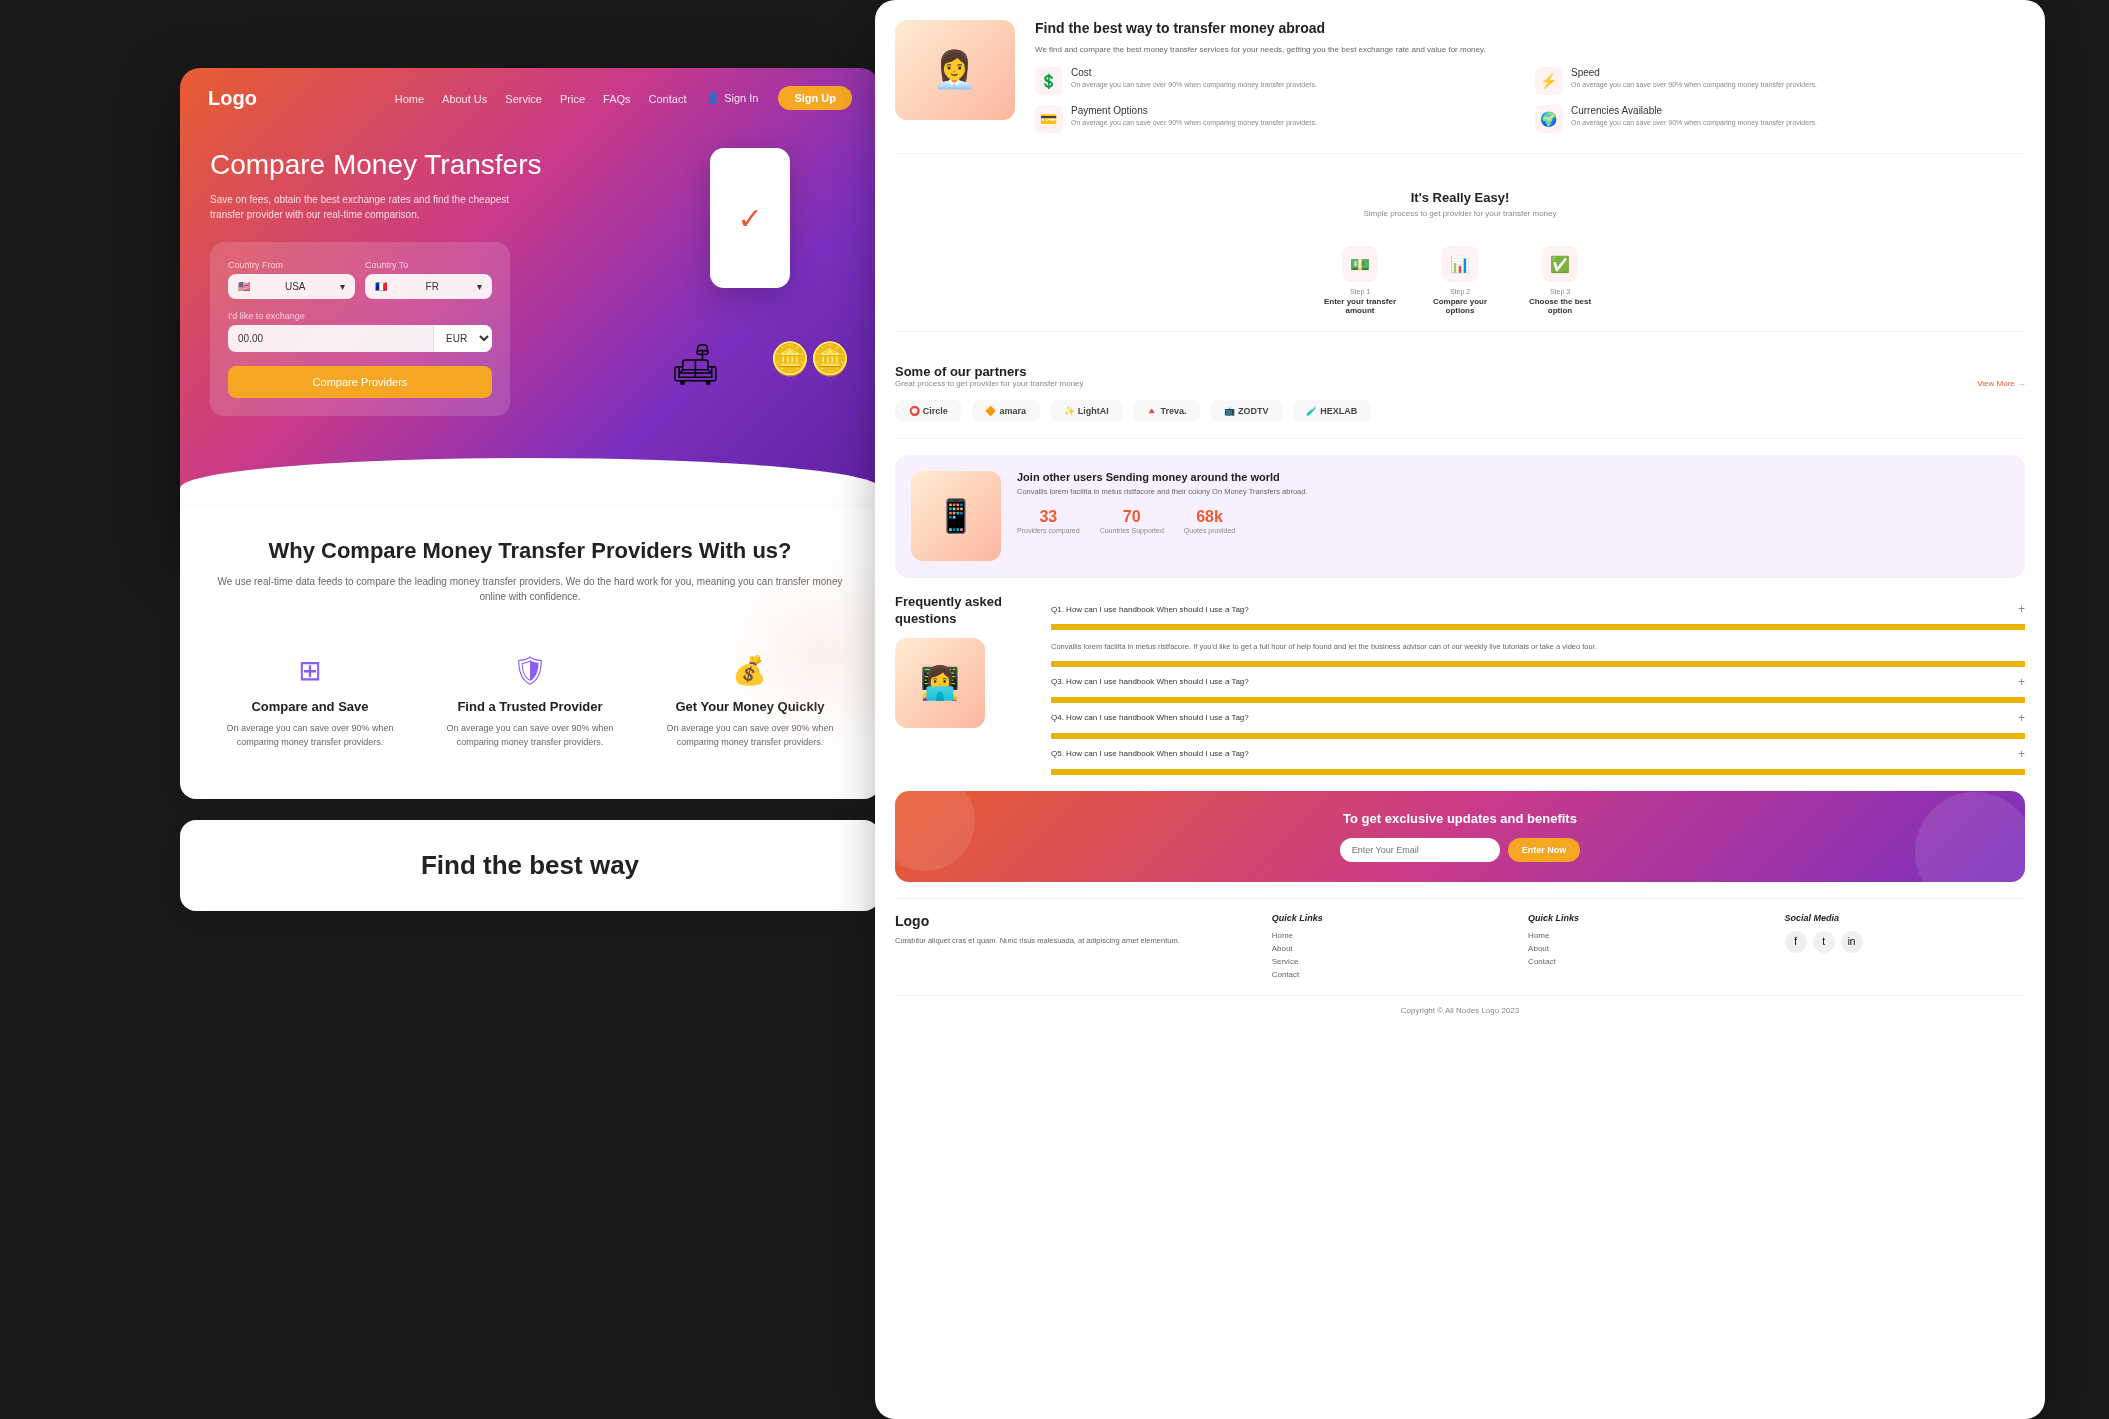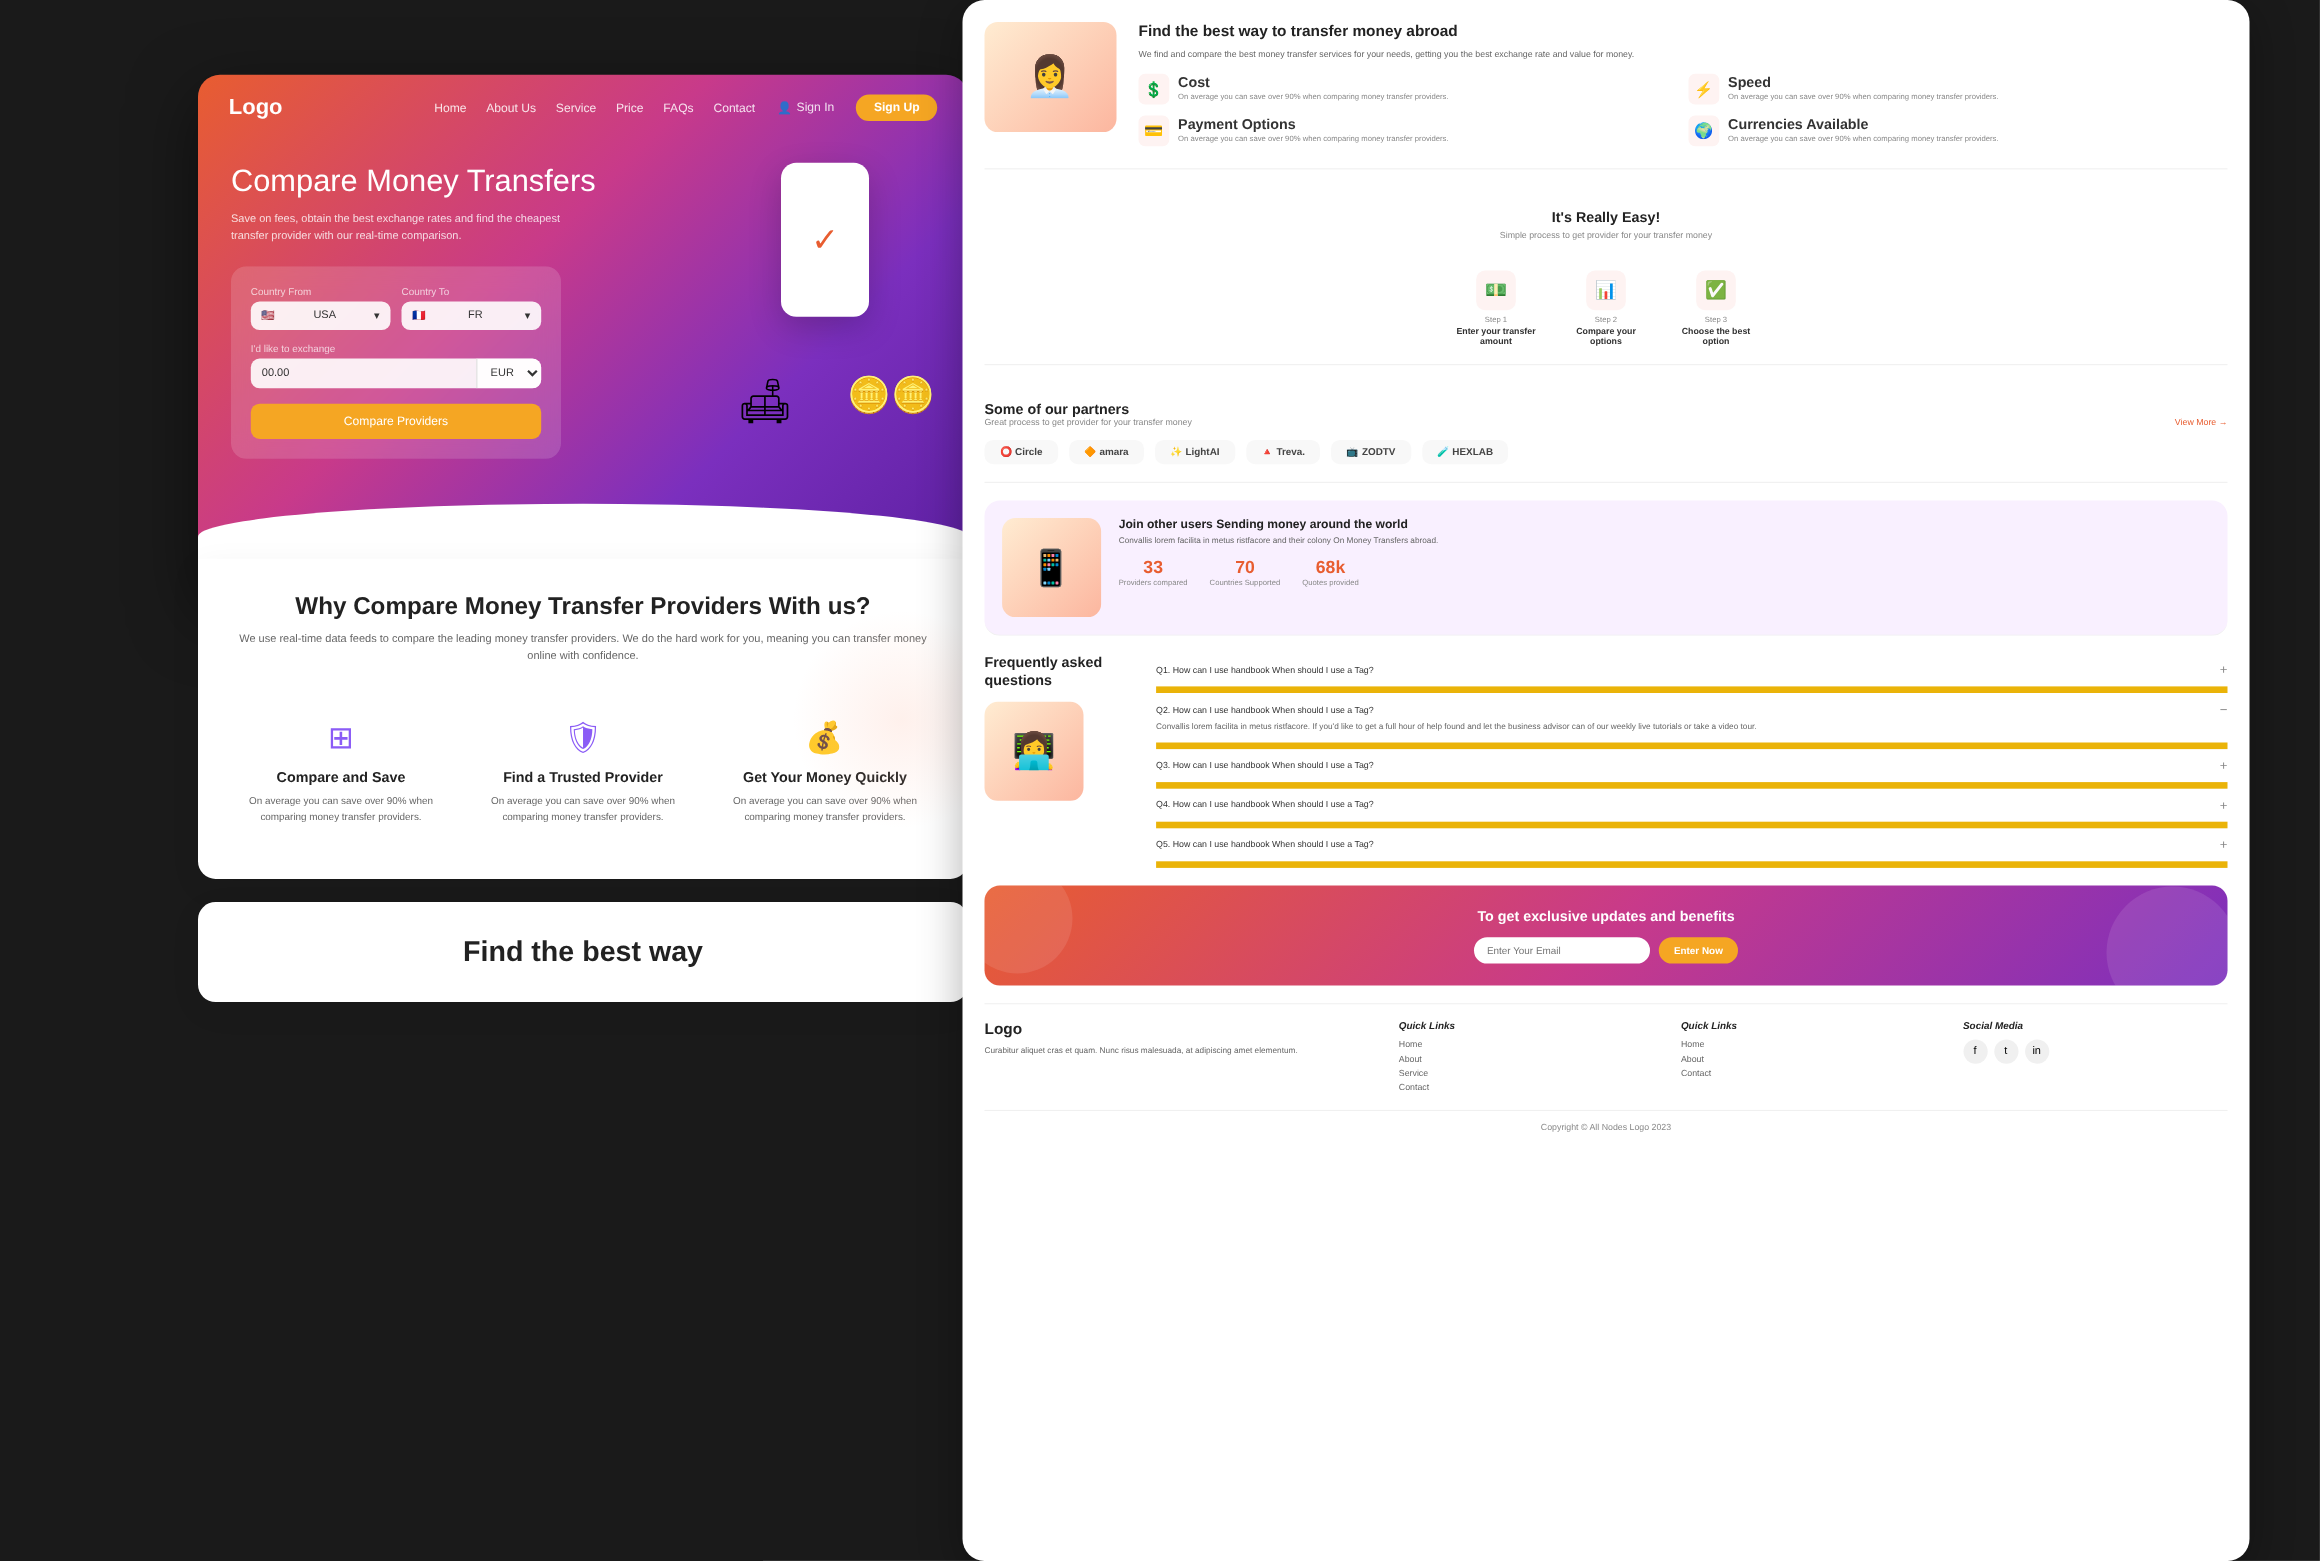--- a/index.html
+++ b/index.html
@@ -272,22 +272,22 @@
       height: 28px;
       background: #fef3f2;
       border-radius: 6px;
       display: flex;
       align-items: center;
       justify-content: center;
       font-size: 14px;
       flex-shrink: 0;
     }
     .rc-feature-label {
-      font-size: 13px;
-      font-weight: 700;
+      font-size: 10px;
+      font-weight: 400;
       color: #333;
       margin-bottom: 2px;
     }
     .rc-feature-desc {
       font-size: 7px;
       color: #888;
       line-height: 1.3;
     }
 
     
@@ -835,24 +835,20 @@
       <div class="rc-faq-image">
         <span>👩‍💻</span>
       </div>
     </div>
     <div class="rc-faq-right">
       <div class="rc-faq-item">
         <span class="rc-faq-question">Q1. How can I use handbook When should I use a Tag?</span>
         <span class="rc-faq-toggle">+</span>
       </div>
       <div class="rc-faq-item" style="display:block;">
-        <div style="display:flex; justify-content:space-between; align-items:center;">
-          <span class="rc-faq-question">Q2. How can I use handbook When should I use a Tag?</span>
-          <span class="rc-faq-toggle">−</span>
-        </div>
         <div class="rc-faq-answer">Convallis lorem facilita in metus ristfacore. If you'd like to get a full hour of help found and let the business advisor can of our weekly live tutorials or take a video tour.</div>
       </div>
       <div class="rc-faq-item">
         <span class="rc-faq-question">Q3. How can I use handbook When should I use a Tag?</span>
         <span class="rc-faq-toggle">+</span>
       </div>
       <div class="rc-faq-item">
         <span class="rc-faq-question">Q4. How can I use handbook When should I use a Tag?</span>
         <span class="rc-faq-toggle">+</span>
       </div>

